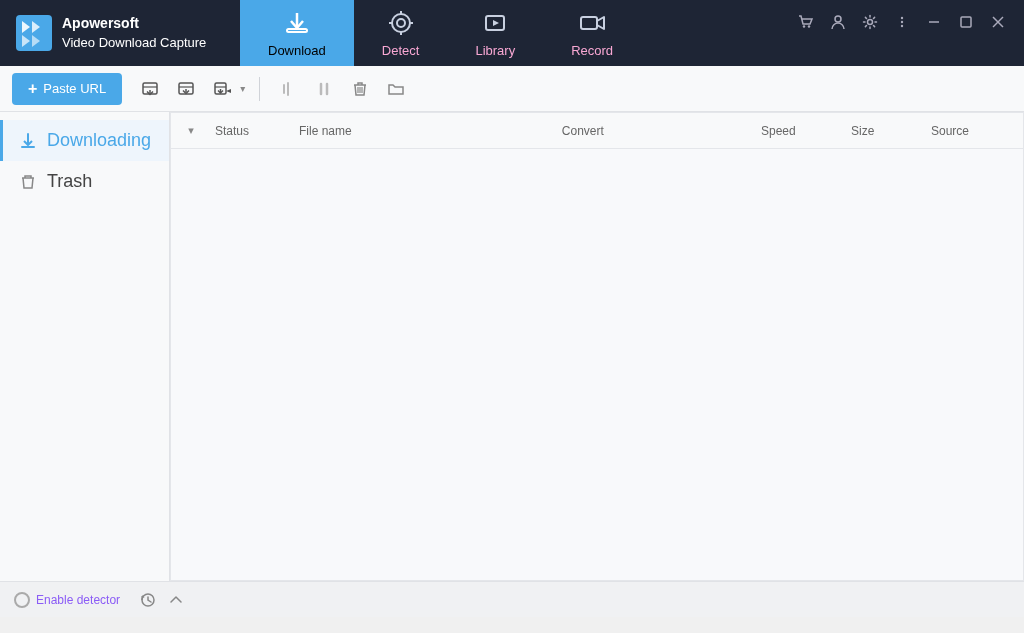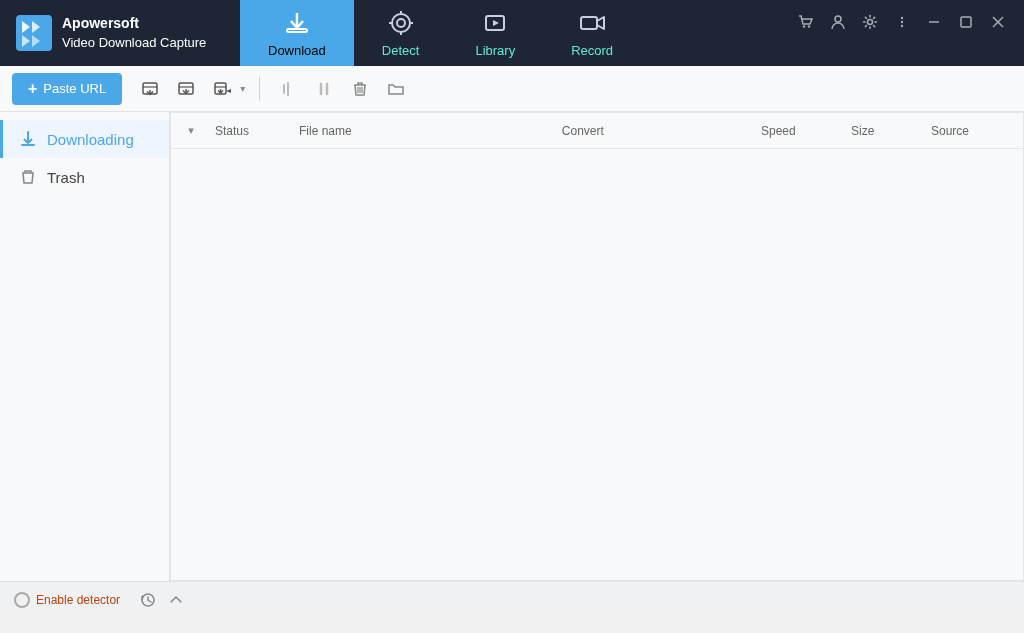--- a/index.html
+++ b/index.html
@@ -40,21 +40,21 @@
       height: 100%;
       flex: 1;
     }
     .nav-tab {
       display: flex;
       flex-direction: column;
       align-items: center;
       justify-content: center;
       padding: 0 28px;
       cursor: pointer;
-      color: #5eead4;
+      color: #f9a8d4;
       font-size: 13px;
       gap: 6px;
       height: 100%;
       transition: background 0.15s;
     }
     .nav-tab.active {
       background: #4aa8e8;
       color: #000000;
     }
     .nav-tab svg { width: 28px; height: 28px; }
@@ -138,21 +138,21 @@
       border-right: 1px solid #e0e2e6;
       padding: 8px 0;
       flex-shrink: 0;
     }
     .sidebar-item {
       display: flex;
       align-items: center;
       gap: 10px;
       padding: 10px 16px;
       cursor: pointer;
-      font-size: 15px;
+      font-size: 18px;
       color: #444;
       border-left: 3px solid transparent;
     }
     .sidebar-item.active {
       color: #4aa8e8;
       border-left-color: #4aa8e8;
       background: #eef5fc;
       font-weight: 500;
     }
     .sidebar-item svg { width: 18px; height: 18px; flex-shrink: 0; }
@@ -197,21 +197,21 @@
     
     #statusbar {
       display: flex;
       align-items: center;
       background: #f0f1f3;
       border-top: 1px solid #e0e2e6;
       height: 36px;
       padding: 0 14px;
       gap: 8px;
       font-size: 12px;
-      color: #c2410c;
+      color: #8b5cf6;
     }
     #statusbar .enable-detector {
       display: flex;
       align-items: center;
       gap: 6px;
       cursor: pointer;
     }
     .status-circle {
       width: 16px; height: 16px;
       border: 2px solid #aaa;

